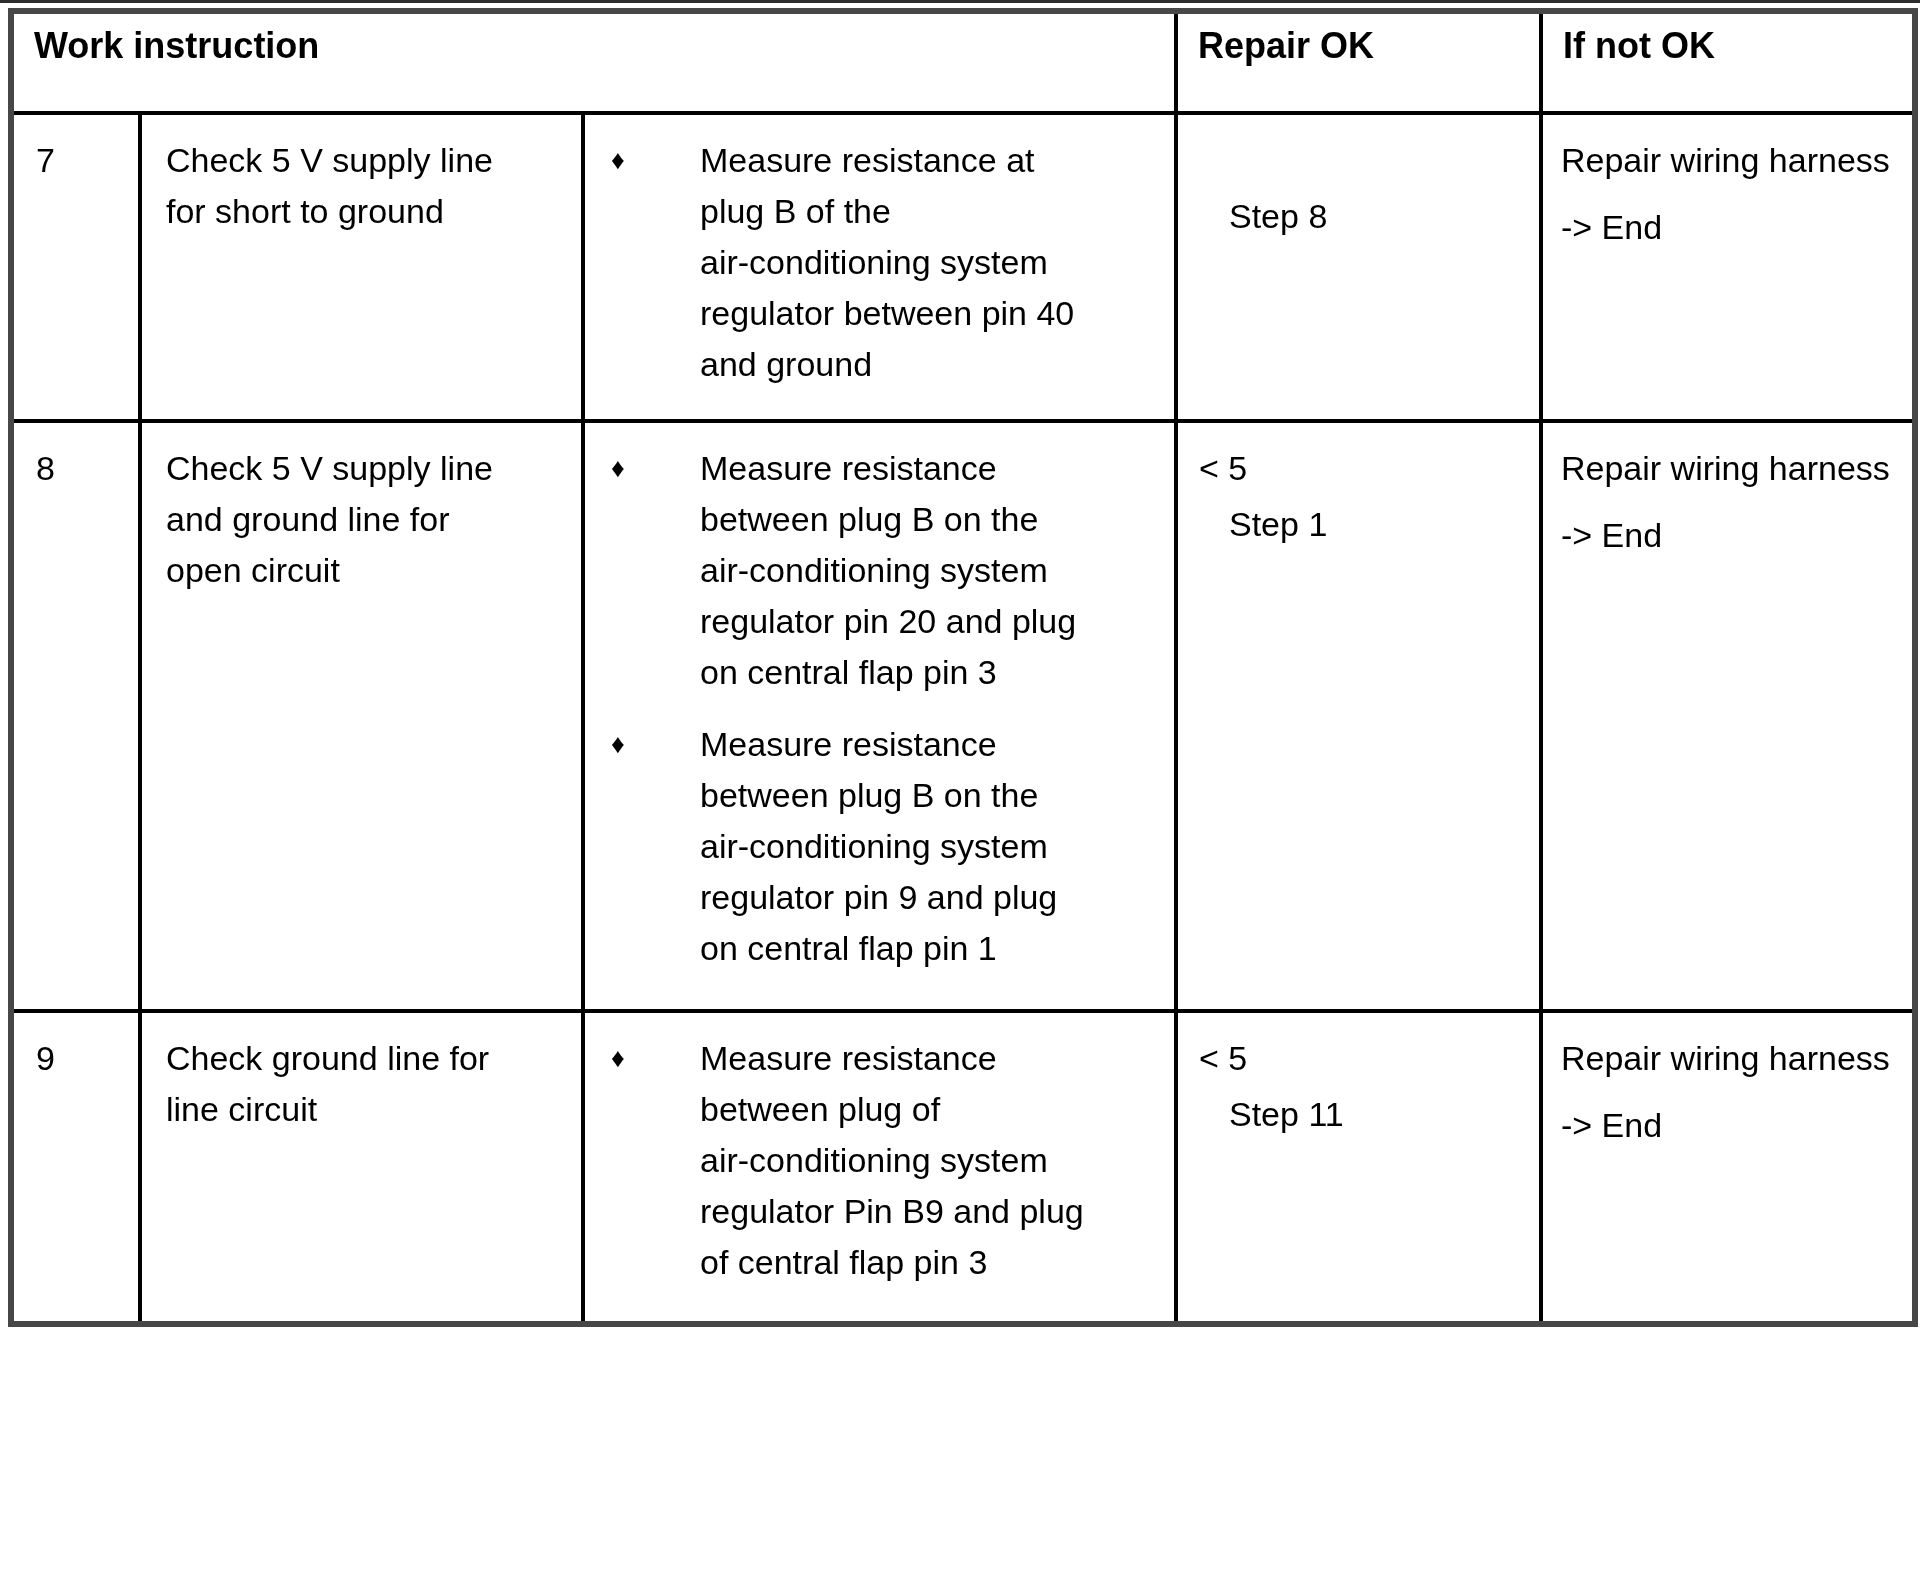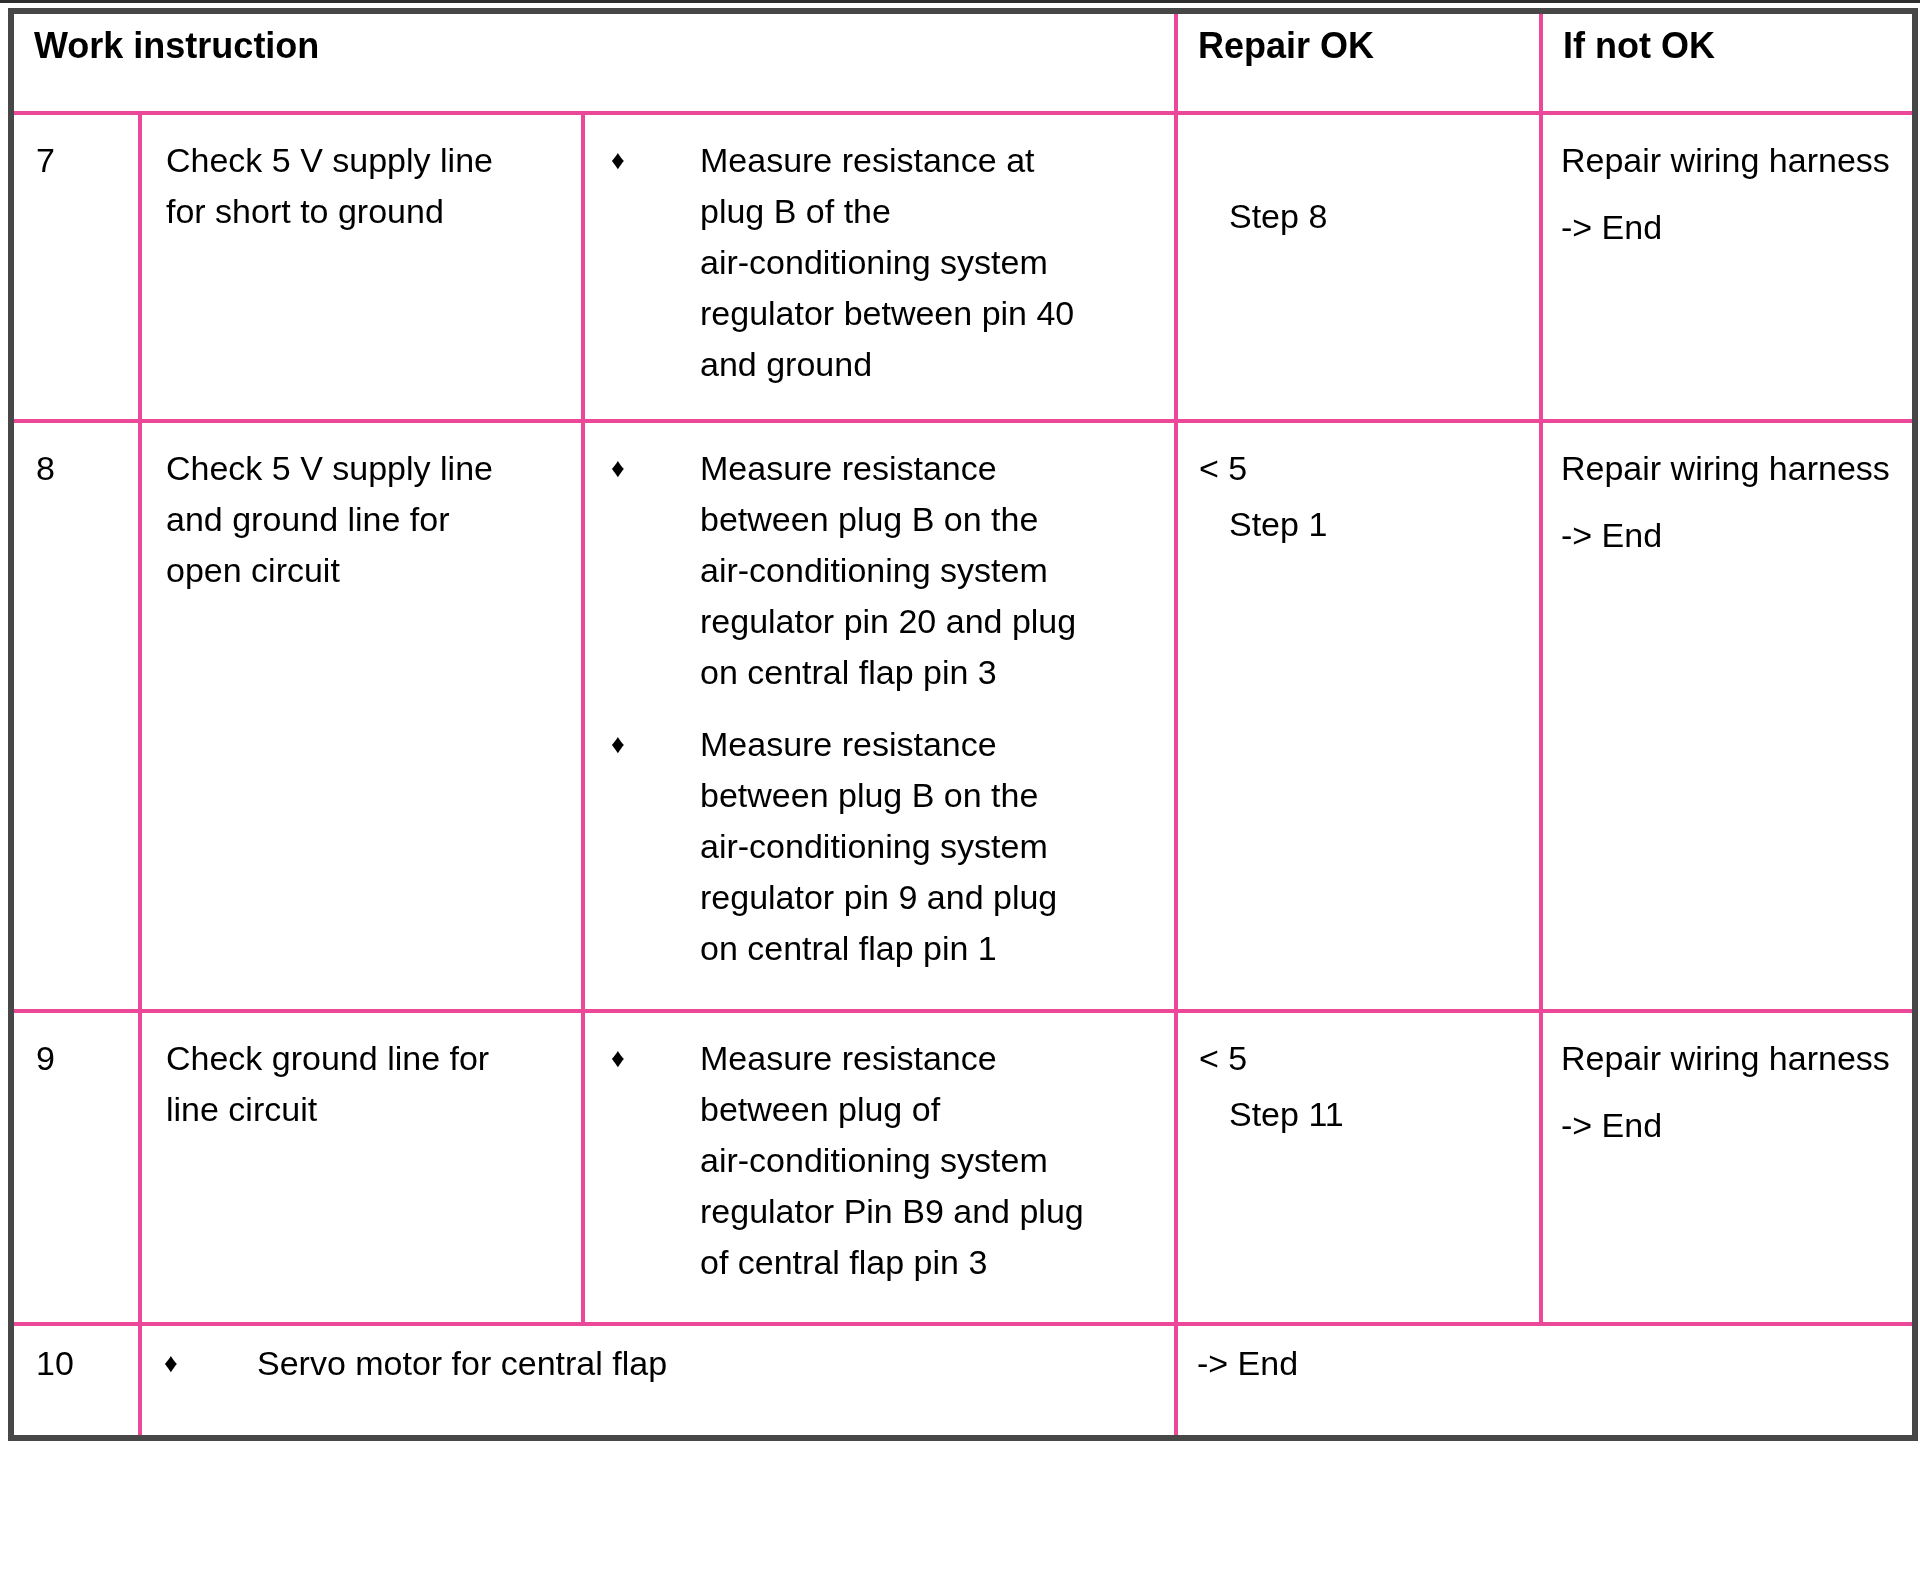--- a/index.html
+++ b/index.html
@@ -22,21 +22,21 @@
     position: absolute;
     left: 8px; top: 8px;
     width: 1904px;
     border-collapse: collapse;
     table-layout: fixed;
     border: 6px solid #474747;
     font-size: 34px;
     line-height: 51px;
   }
   td {
-    border: 4px solid #ec4899;
+    border: 4px solid #000000;
     vertical-align: top;
     padding: 0;
     overflow: hidden;
   }
   
   tr.r-head td {
     font-weight: bold;
     font-size: 36px;
     padding: 6px 6px 0 20px;
   }
@@ -165,30 +165,16 @@
       <td class="c-dokv">
         <div class="dok-value">&lt; 5</div>
         <div class="dok-step">Step 11</div>
       </td>
       <td class="c-ifnv">
         <div class="ifn-action">Repair wiring harness</div>
         <div class="ifn-end">-&gt; End</div>
       </td>
     </tr>
 
-    <tr style="height:114px">
-      <td class="c-num c-merged-num" style="padding-top:12px">
-        <span>10</span>
-      </td>
-      <td colspan="2" class="c-merged">
-        <div class="bullet-item merged">
-          <span class="bullet-glyph">♦</span>
-          <span class="bullet-text">Servo motor for central flap</span>
-        </div>
-      </td>
-      <td colspan="2" class="c-endcell">
-        <div>-&gt; End</div>
-      </td>
-    </tr>
 
   </tbody>
     </table>
 </div>
 
 </body></html>

